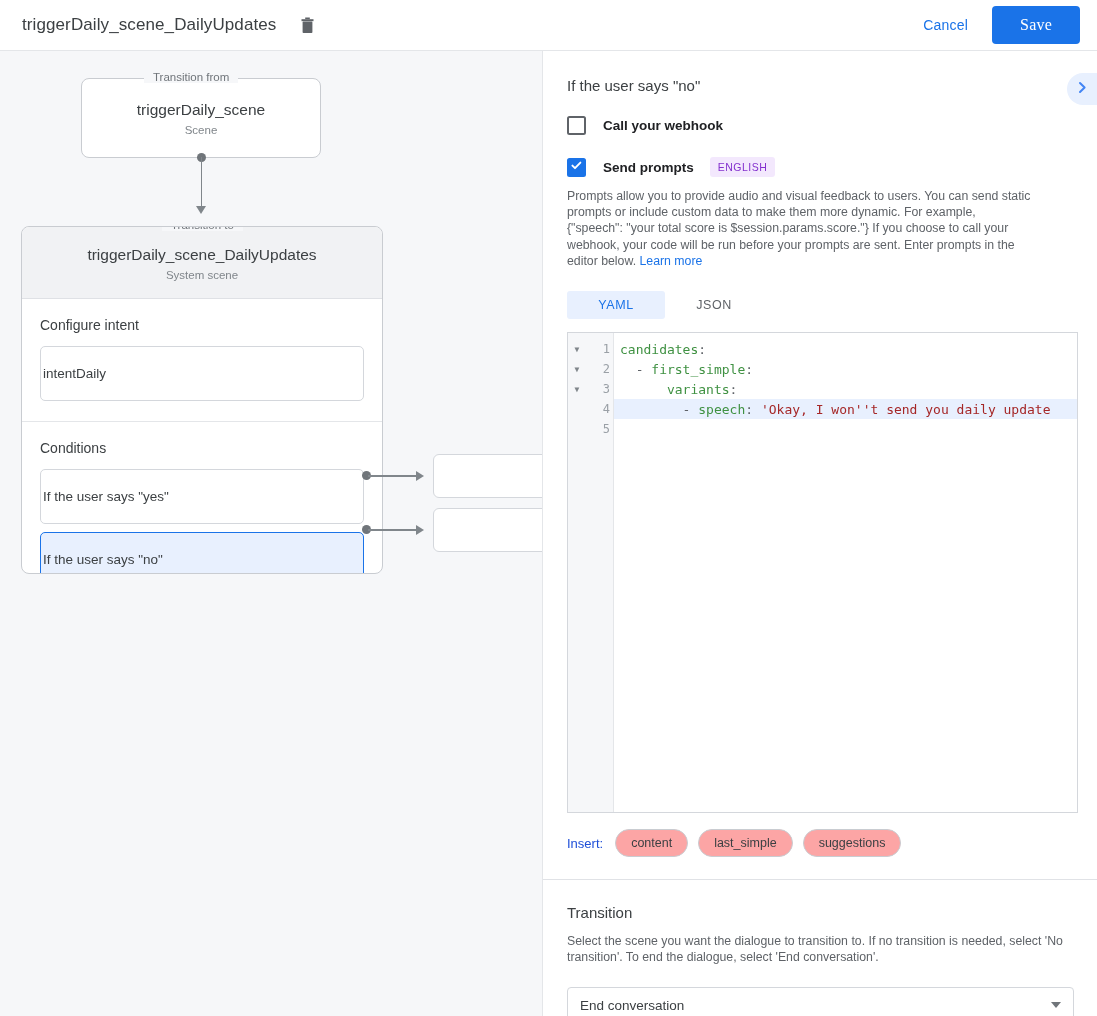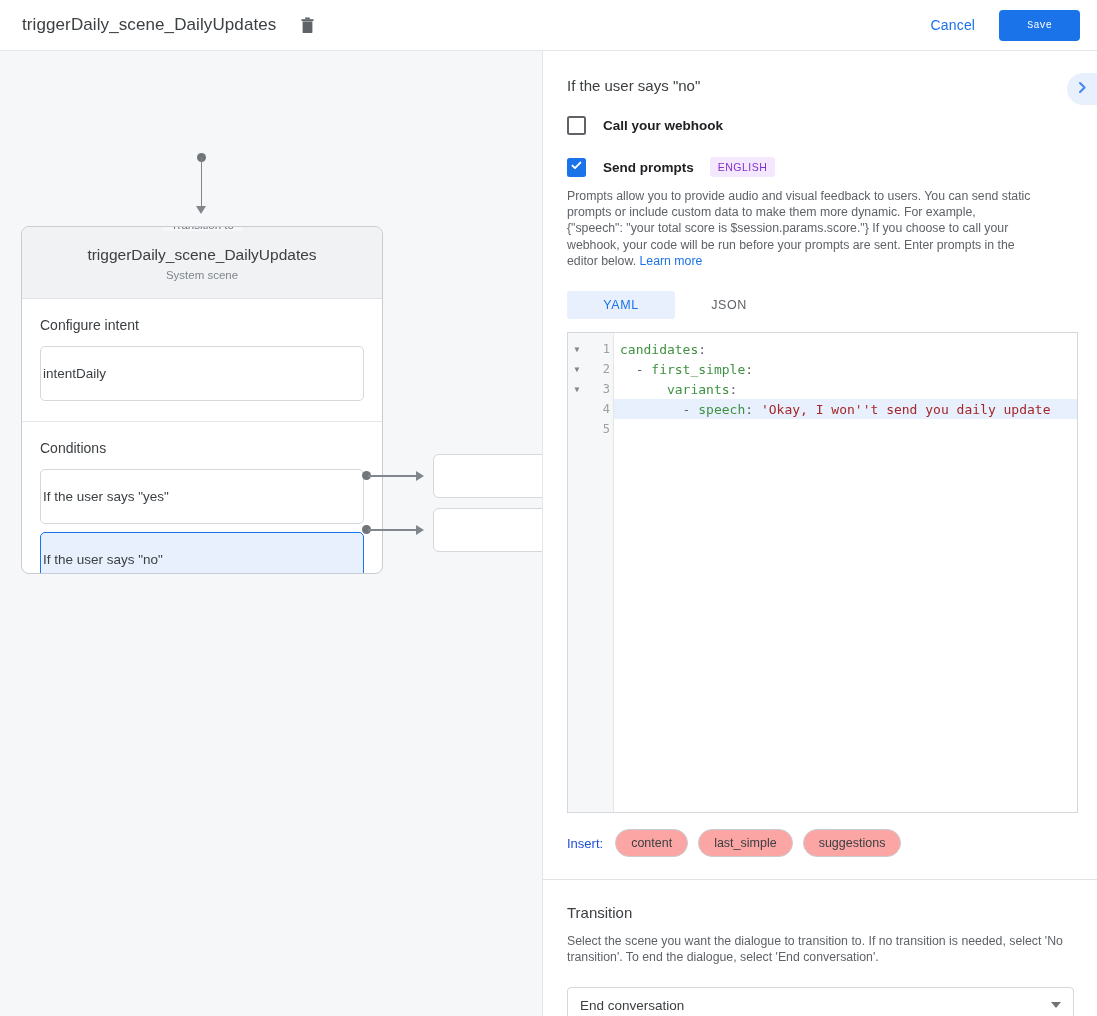--- a/index.html
+++ b/index.html
@@ -40,25 +40,25 @@
   }
   .cancel-btn {
     font-size: 14px; color: #1a73e8;
     padding: 9px 14px; border-radius: 4px;
     background: none; border: none;
     cursor: pointer; font-family: inherit;
     letter-spacing: .2px;
   }
   .save-btn {
     margin-left: 10px;
-    font-size: 10px; color: #ffffff;
+    font-size: 16px; color: #ffffff;
     background: #1a73e8;
     border: none; border-radius: 4px;
     padding: 10px 28px;
-    cursor: pointer; font-family: Liberation Mono, monospace;
+    cursor: pointer; font-family: Liberation Serif, serif;
     letter-spacing: .2px;
   }
 
   
   .canvas {
     position: absolute; left: 0; top: 51px;
     width: 542px; height: 965px;
     background: #f6f7f9;
     overflow: hidden;
   }
@@ -254,21 +254,21 @@
     max-width: 515px;
   }
   .link { color: #1a73e8; cursor: pointer; }
 
   
   .tabs {
     display: flex;
     margin: 22px 0 0 24px;
   }
   .tab {
-    width: 108px; height: 28px;
+    width: 98px; height: 28px;
     display: flex; align-items: center; justify-content: center;
     font-size: 12.5px; letter-spacing: .6px;
     color: #5f6368;
     cursor: pointer;
   }
   .tab.active {
     background: #e8f0fe;
     color: #1a73e8;
     border-radius: 3px;
   }
@@ -394,20 +394,25 @@
     </span>
   </div>
   <div class="topbar-right">
     <button class="cancel-btn">Cancel</button>
     <button class="save-btn">Save</button>
   </div>
 </div>
 
 <div class="canvas">
 
+  <div class="fieldset" id="box-from">
+    <div class="legend">Transition from</div>
+    <div class="node-title">triggerDaily_scene</div>
+    <div class="node-sub">Scene</div>
+  </div>
 
   <div class="conn-dot" style="left:197px; top:102px;"></div>
   <div class="conn-line-v" style="left:200.5px; top:106px; height:52px;"></div>
   <div class="arrow-down" style="left:196px; top:155px;"></div>
 
   <div class="fieldset" id="box-to">
     <div class="legend">Transition to</div>
     <div class="to-header">
       <div class="node-title">triggerDaily_scene_DailyUpdates</div>
       <div class="node-sub">System scene</div>

